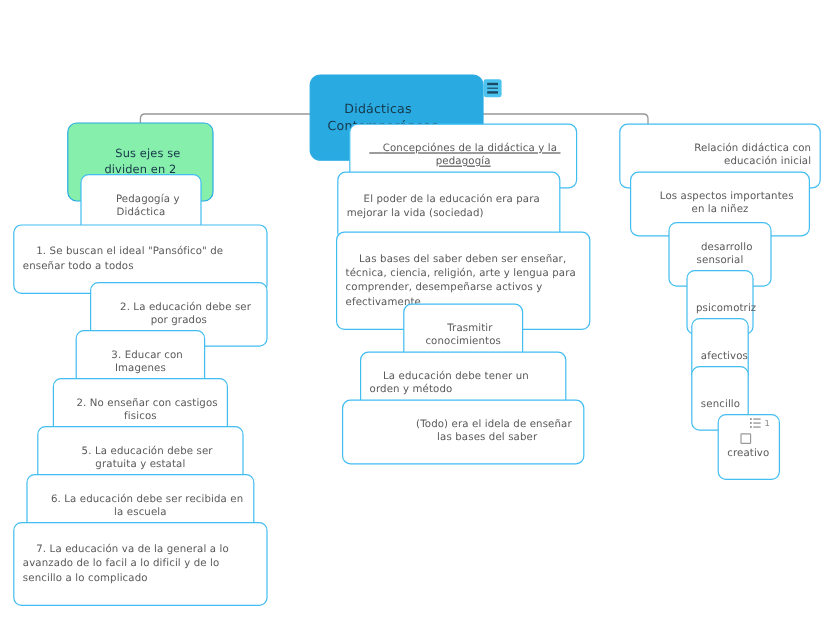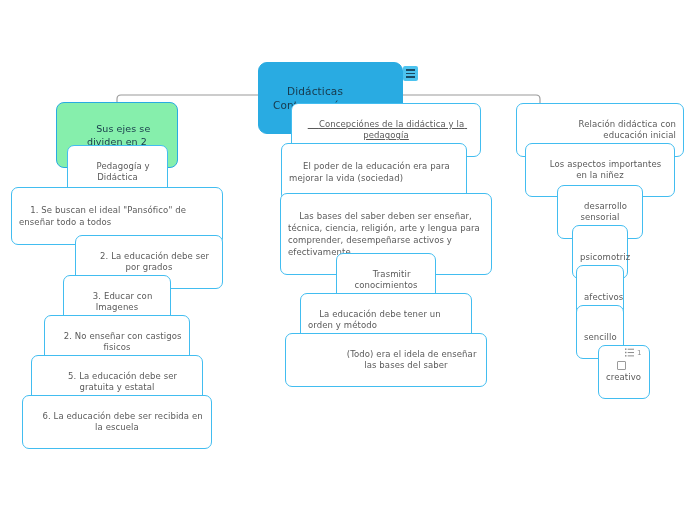--- a/index.html
+++ b/index.html
@@ -181,20 +181,23 @@
   </div>
 
   <div class="node" style="left:31px; top:355px; width:172px; text-align:center;">
     <span>5. La educación debe ser gratuita y estatal</span>
   </div>
 
   <div class="node" style="left:22px; top:395px; width:190px; text-align:center;">
     <span>6. La educación debe ser recibida en la escuela</span>
   </div>
 
+  <div class="node multiline" style="left:11px; top:435px; width:212px;">
+    <span>7. La educación va de la general a lo avanzado de lo facil a lo dificil y de lo sencillo a lo complicado</span>
+  </div>
 
   <div class="node" style="left:291px; top:103px; width:190px; text-align:center;text-decoration:underline;">
     <span>Concepciónes de la didáctica y la pedagogía</span>
   </div>
 
   <div class="node multiline" style="left:281px; top:143px; width:186px;">
     <span> El poder de la educación era para mejorar la vida (sociedad)</span>
   </div>
 
   <div class="node multiline" style="left:280px; top:193px; width:212px;">

